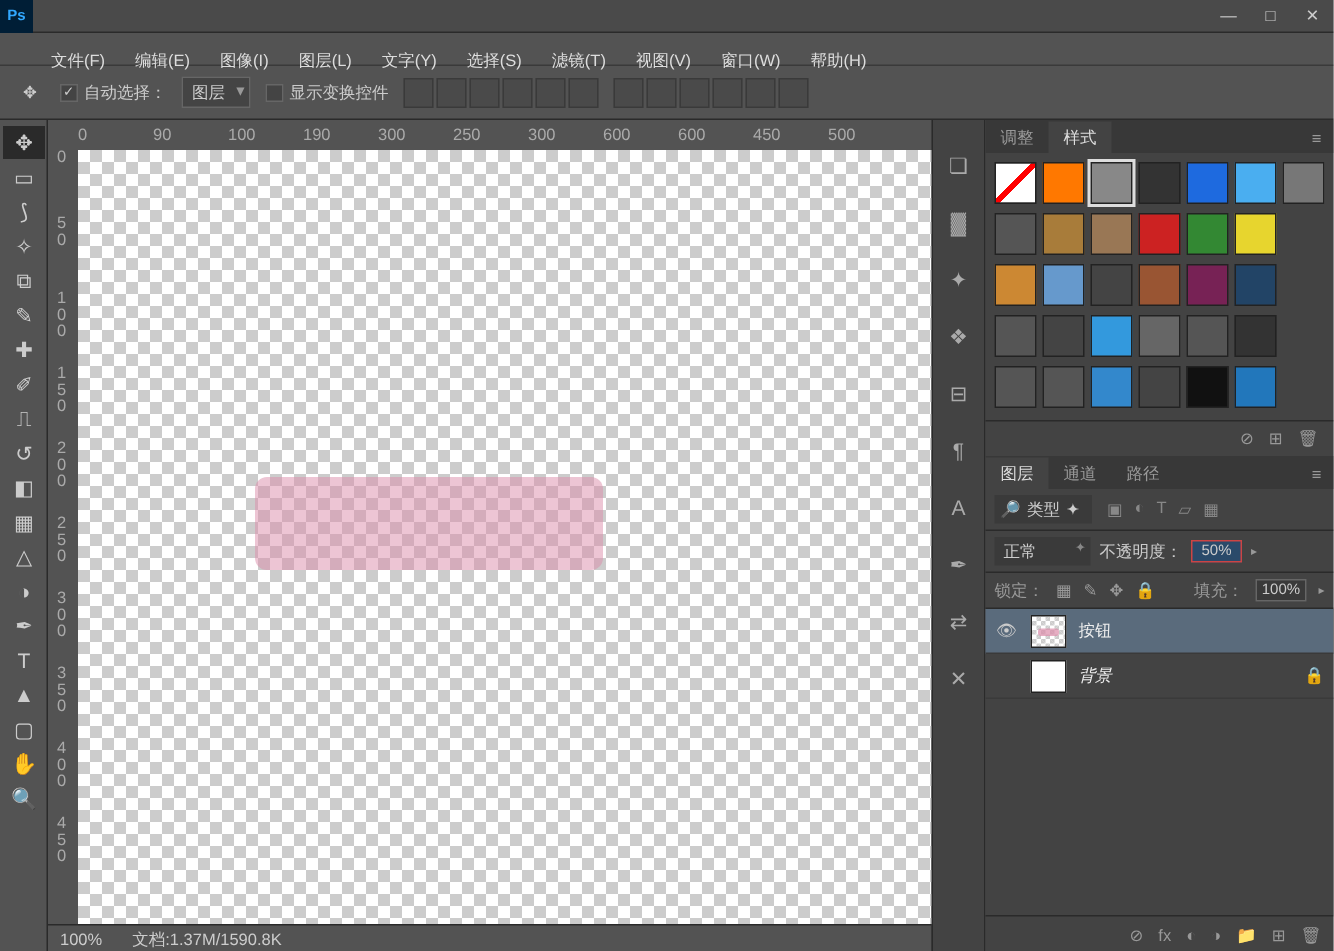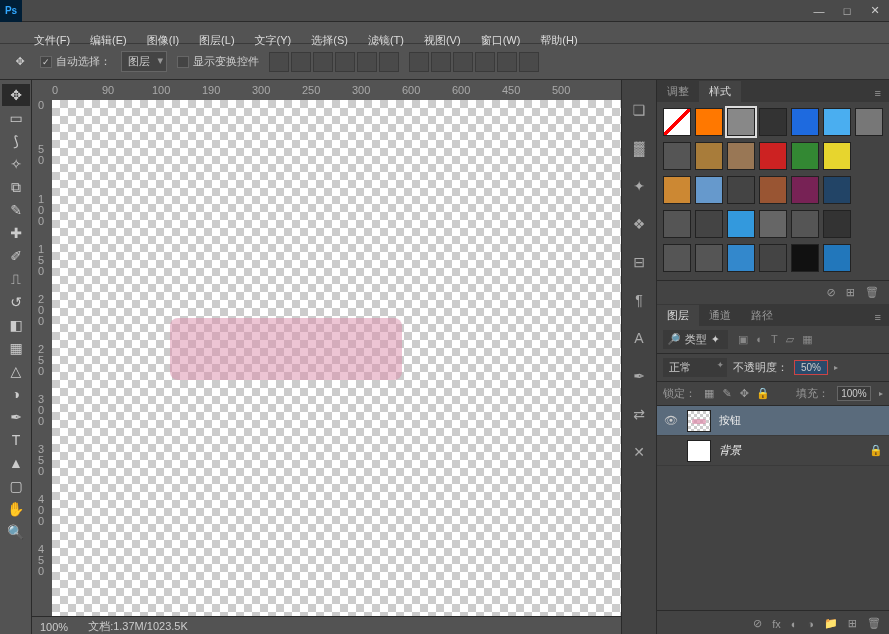--- a/index.html
+++ b/index.html
@@ -232,21 +232,21 @@
               <b>0</b>
             </span>
         </div>
         <div class="canvas">
           <div class="pink-btn"></div>
         </div>
       </div>
     </div>
     <div class="statusbar">
       <span>100%</span>
-      <span>文档:1.37M/1023.5K</span>
+      <span>文档:1.37M/1590.8K</span>
     </div>
   </div>
 
   <div class="mid-strip">
     <div class="pi">❏</div>
     <div class="pi">▓</div>
     <div class="pi">✦</div>
     <div class="pi">❖</div>
     <div class="pi">⊟</div>
     <div class="pi">¶</div>

